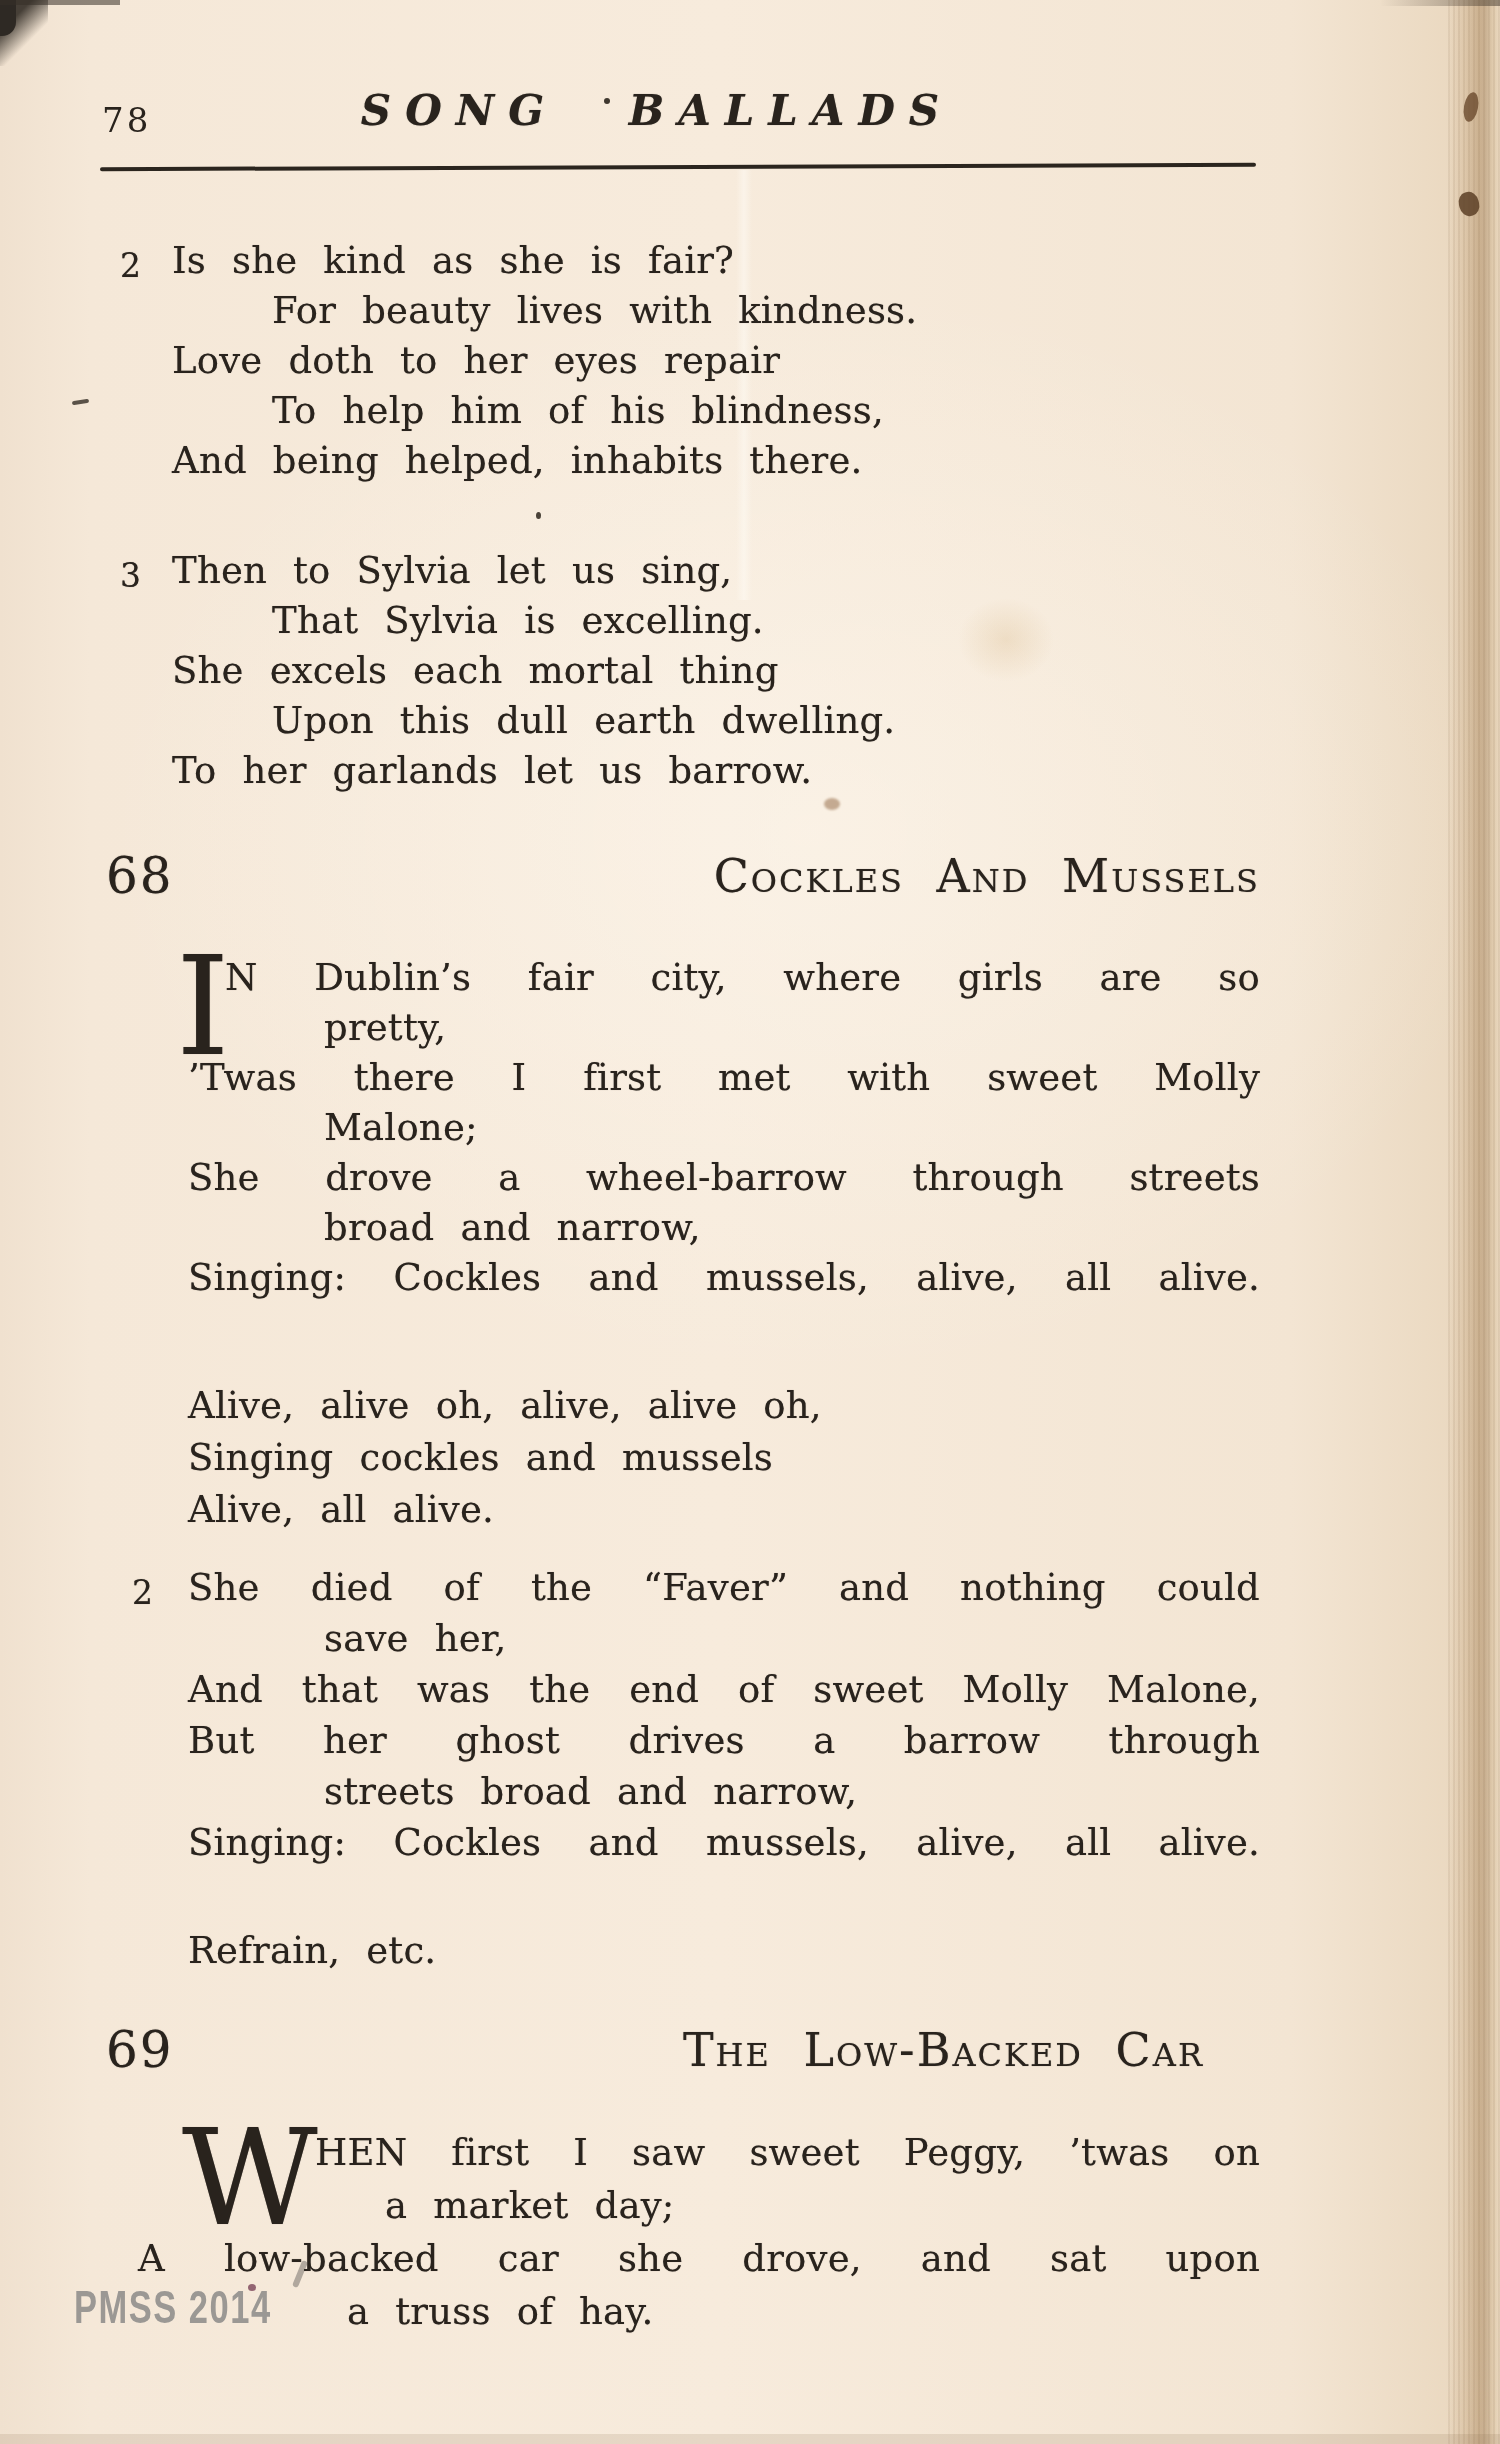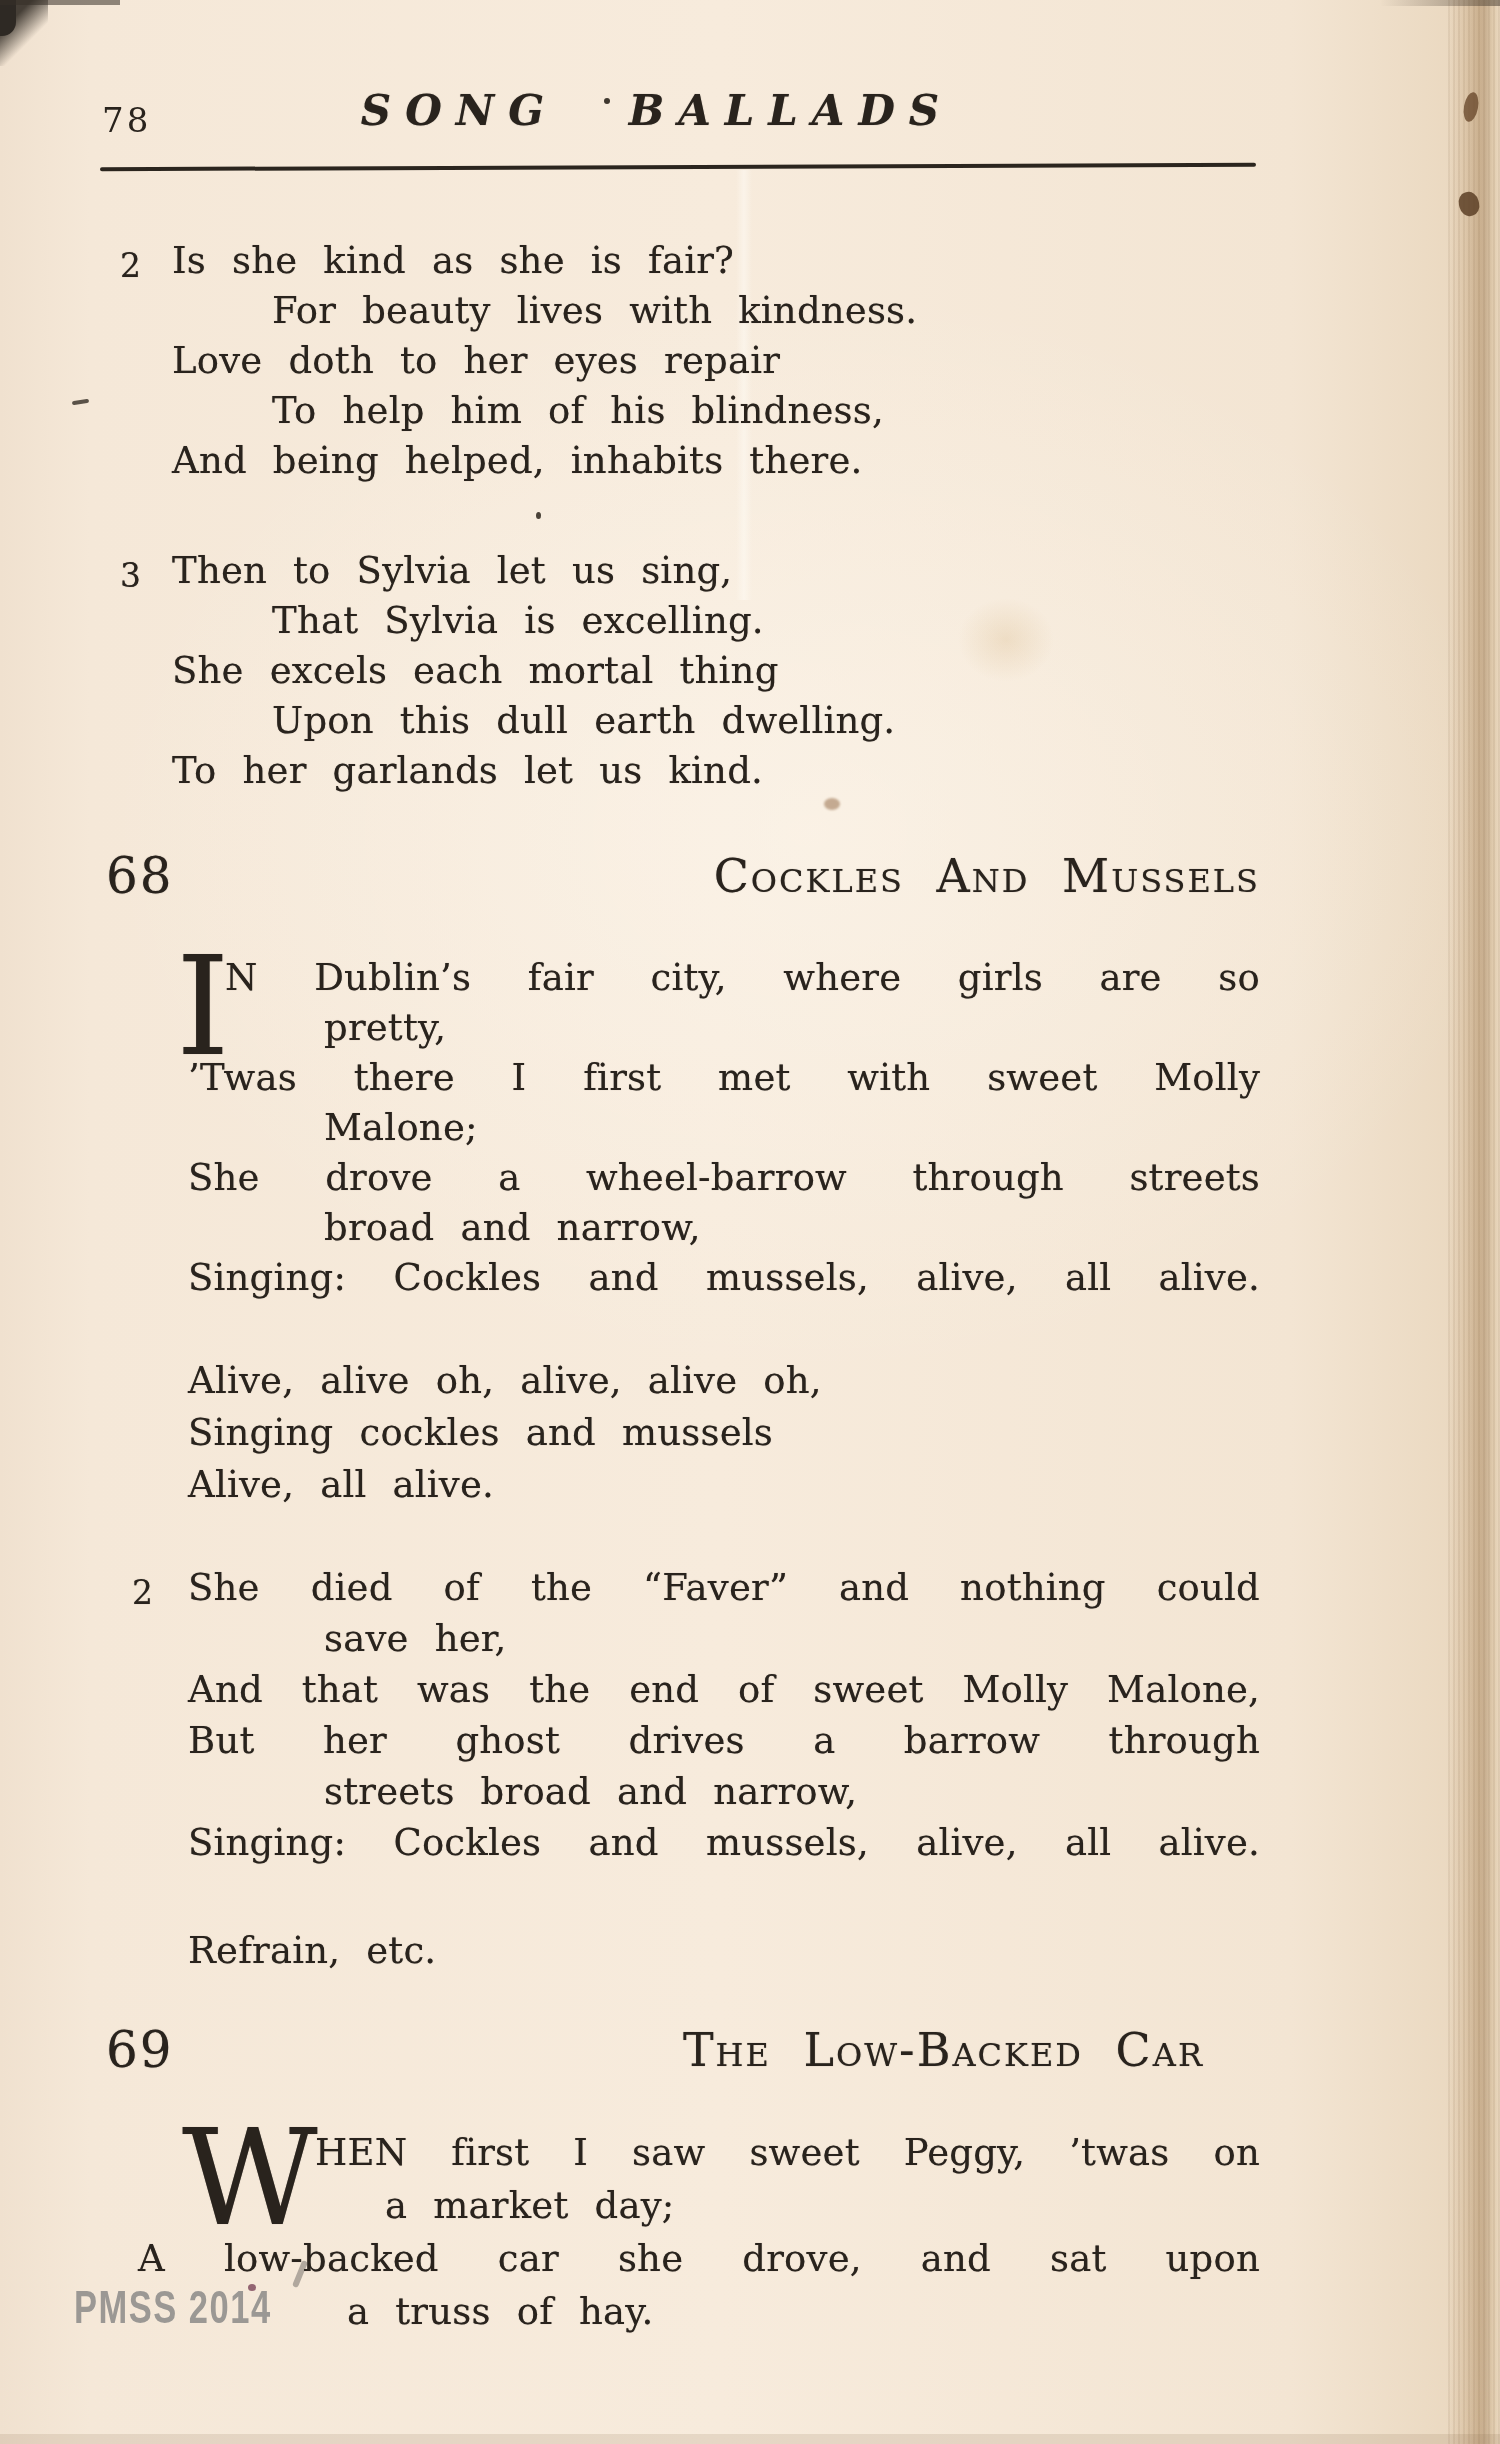--- a/index.html
+++ b/index.html
@@ -60,21 +60,21 @@
   .pgnum { position:absolute; left:2px; top:14px; font-size:34px; letter-spacing:3px; }
   .ptitle { display:block; text-align:center; font-style:italic; font-weight:700;
     font-size:42px; letter-spacing:14px; word-spacing:42px; padding-right:46px;
     text-shadow:0 0 1px rgba(35,30,25,.45); }
   .rule { position:absolute; top:165px; left:100px; width:1156px; height:3.5px;
     background:#2b251e; border-radius:2px; transform:rotate(-0.22deg); }
 
   
   .stanza { position:absolute; left:100px; width:1160px; font-size:37px; line-height:50px;
     text-shadow:0 0 0.7px rgba(35,30,25,.5); }
-  .lh51 { line-height:51px; } .lh52 { line-height:52px; } .lh53 { line-height:53px; }
+  .lh51 { line-height:51px; } .lh52 { line-height:52px;margin-top:25px; } .lh53 { line-height:53px; }
   .ln { position:relative; white-space:nowrap; word-spacing:.38em; letter-spacing:.2px; }
   .jst { white-space:normal; text-align:justify; text-align-last:justify; }
   .p38{padding-left:38px;} .p72{padding-left:72px;} .p88{padding-left:88px;}
   .p125{padding-left:125px;} .p172{padding-left:172px;} .p215{padding-left:215px;}
   .p224{padding-left:224px;} .p247{padding-left:247px;} .p285{padding-left:285px;}
   .vnum { position:absolute; top:5px; font-size:33px; }
   .n20 { left:20px; } .n32 { left:32px; }
   .dropcap { position:absolute; font-size:136px; line-height:1; font-weight:400; }
 
   .song-head { position:absolute; left:100px; width:1160px; height:60px; }
@@ -120,21 +120,21 @@
     <div class="ln p172">To help him of his blindness,</div>
     <div class="ln p72">And being helped, inhabits there.</div>
   </section>
 
   <section class="stanza" style="top:546px">
     <span class="vnum n20">3</span>
     <div class="ln p72">Then to Sylvia let us sing,</div>
     <div class="ln p172">That Sylvia is excelling.</div>
     <div class="ln p72">She excels each mortal thing</div>
     <div class="ln p172">Upon this dull earth dwelling.</div>
-    <div class="ln p72">To her garlands let us kind.</div>
+    <div class="ln p72">To her garlands let us barrow.</div>
   </section>
 
   <div class="song-head" style="top:848px">
     <span class="song-num">68</span>
     <span class="song-title t68">Cockles And Mussels</span>
   </div>
 
   <section class="stanza" style="top:953px">
     <span class="dropcap" style="left:76px; top:-14px">I</span>
     <div class="ln p125 jst">N Dublin’s fair city, where girls are so</div>

